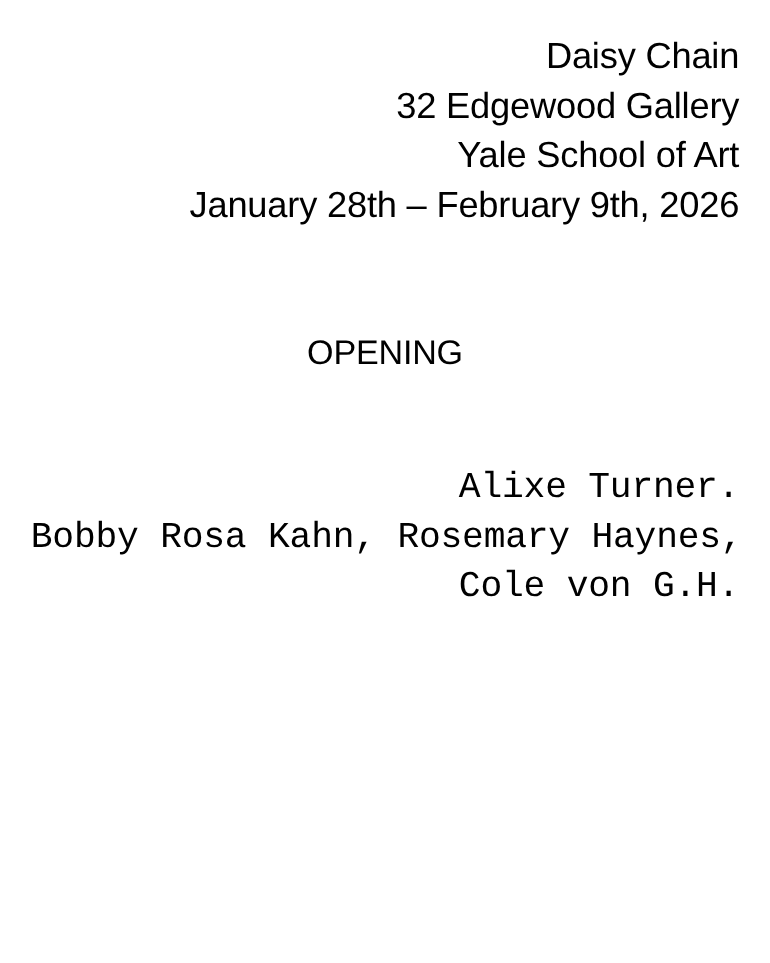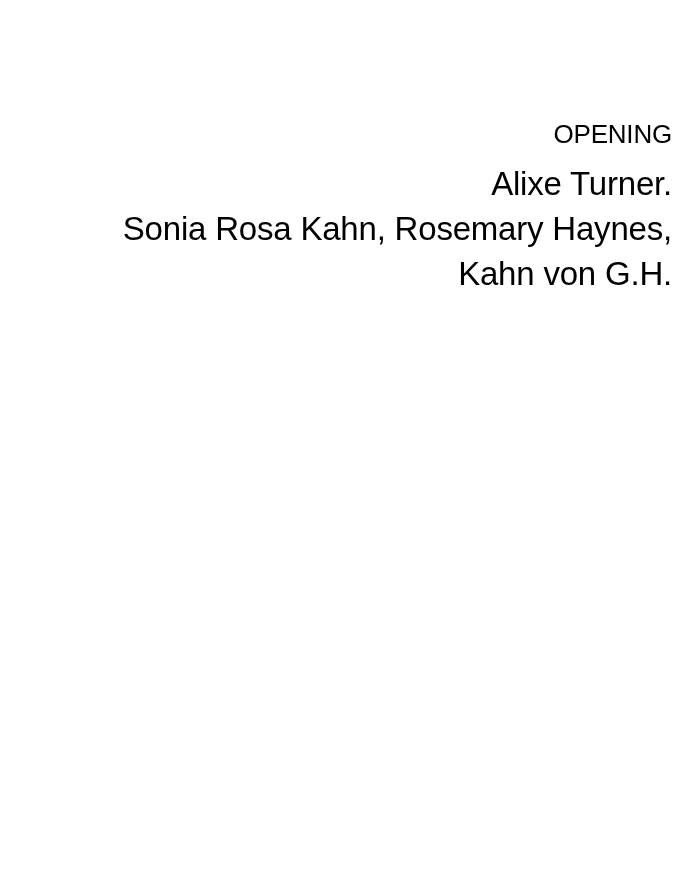--- a/index.html
+++ b/index.html
@@ -43,50 +43,57 @@
     line-height: 45px;
     font-weight: 400;
   }
 
   
   .opening-block {
     text-align: center;
     margin-top: 86px;
   }
   .opening-block .line {
-    font-size: 26px;
+    font-size: 31px;
     line-height: 53px;
     font-weight: 400;
-    text-align: right;
   }
 
   
   .artists-block {
     text-align: right;
+    margin-top: 74px;
+    font-family: Liberation Mono, monospace;
   }
   .artists-block .line {
     font-size: 33px;
     line-height: 45px;
     font-weight: 400;
   }
   .spacer {
     flex: 1 1 auto;
   }
 </style>
 </head>
 <body>
 
 <div class="poster">
 
+  <div class="block header-block">
+    <span class="line">Daisy Chain</span>
+    <span class="line">32 Edgewood Gallery</span>
+    <span class="line">Yale School of Art</span>
+    <span class="line">January 28th – February 9th, 2026</span>
+  </div>
 
   <div class="block opening-block">
     <span class="line">OPENING</span>
   </div>
 
   <div class="block artists-block">
     <span class="line">Alixe Turner.</span>
-    <span class="line">Sonia Rosa Kahn, Rosemary Haynes,</span>
-    <span class="line">Kahn von G.H.</span>
+    <span class="line">Bobby Rosa Kahn, Rosemary Haynes,</span>
+    <span class="line">Cole von G.H.</span>
   </div>
 
   <div class="spacer"></div>
 
 </div>
 
 </body></html>

